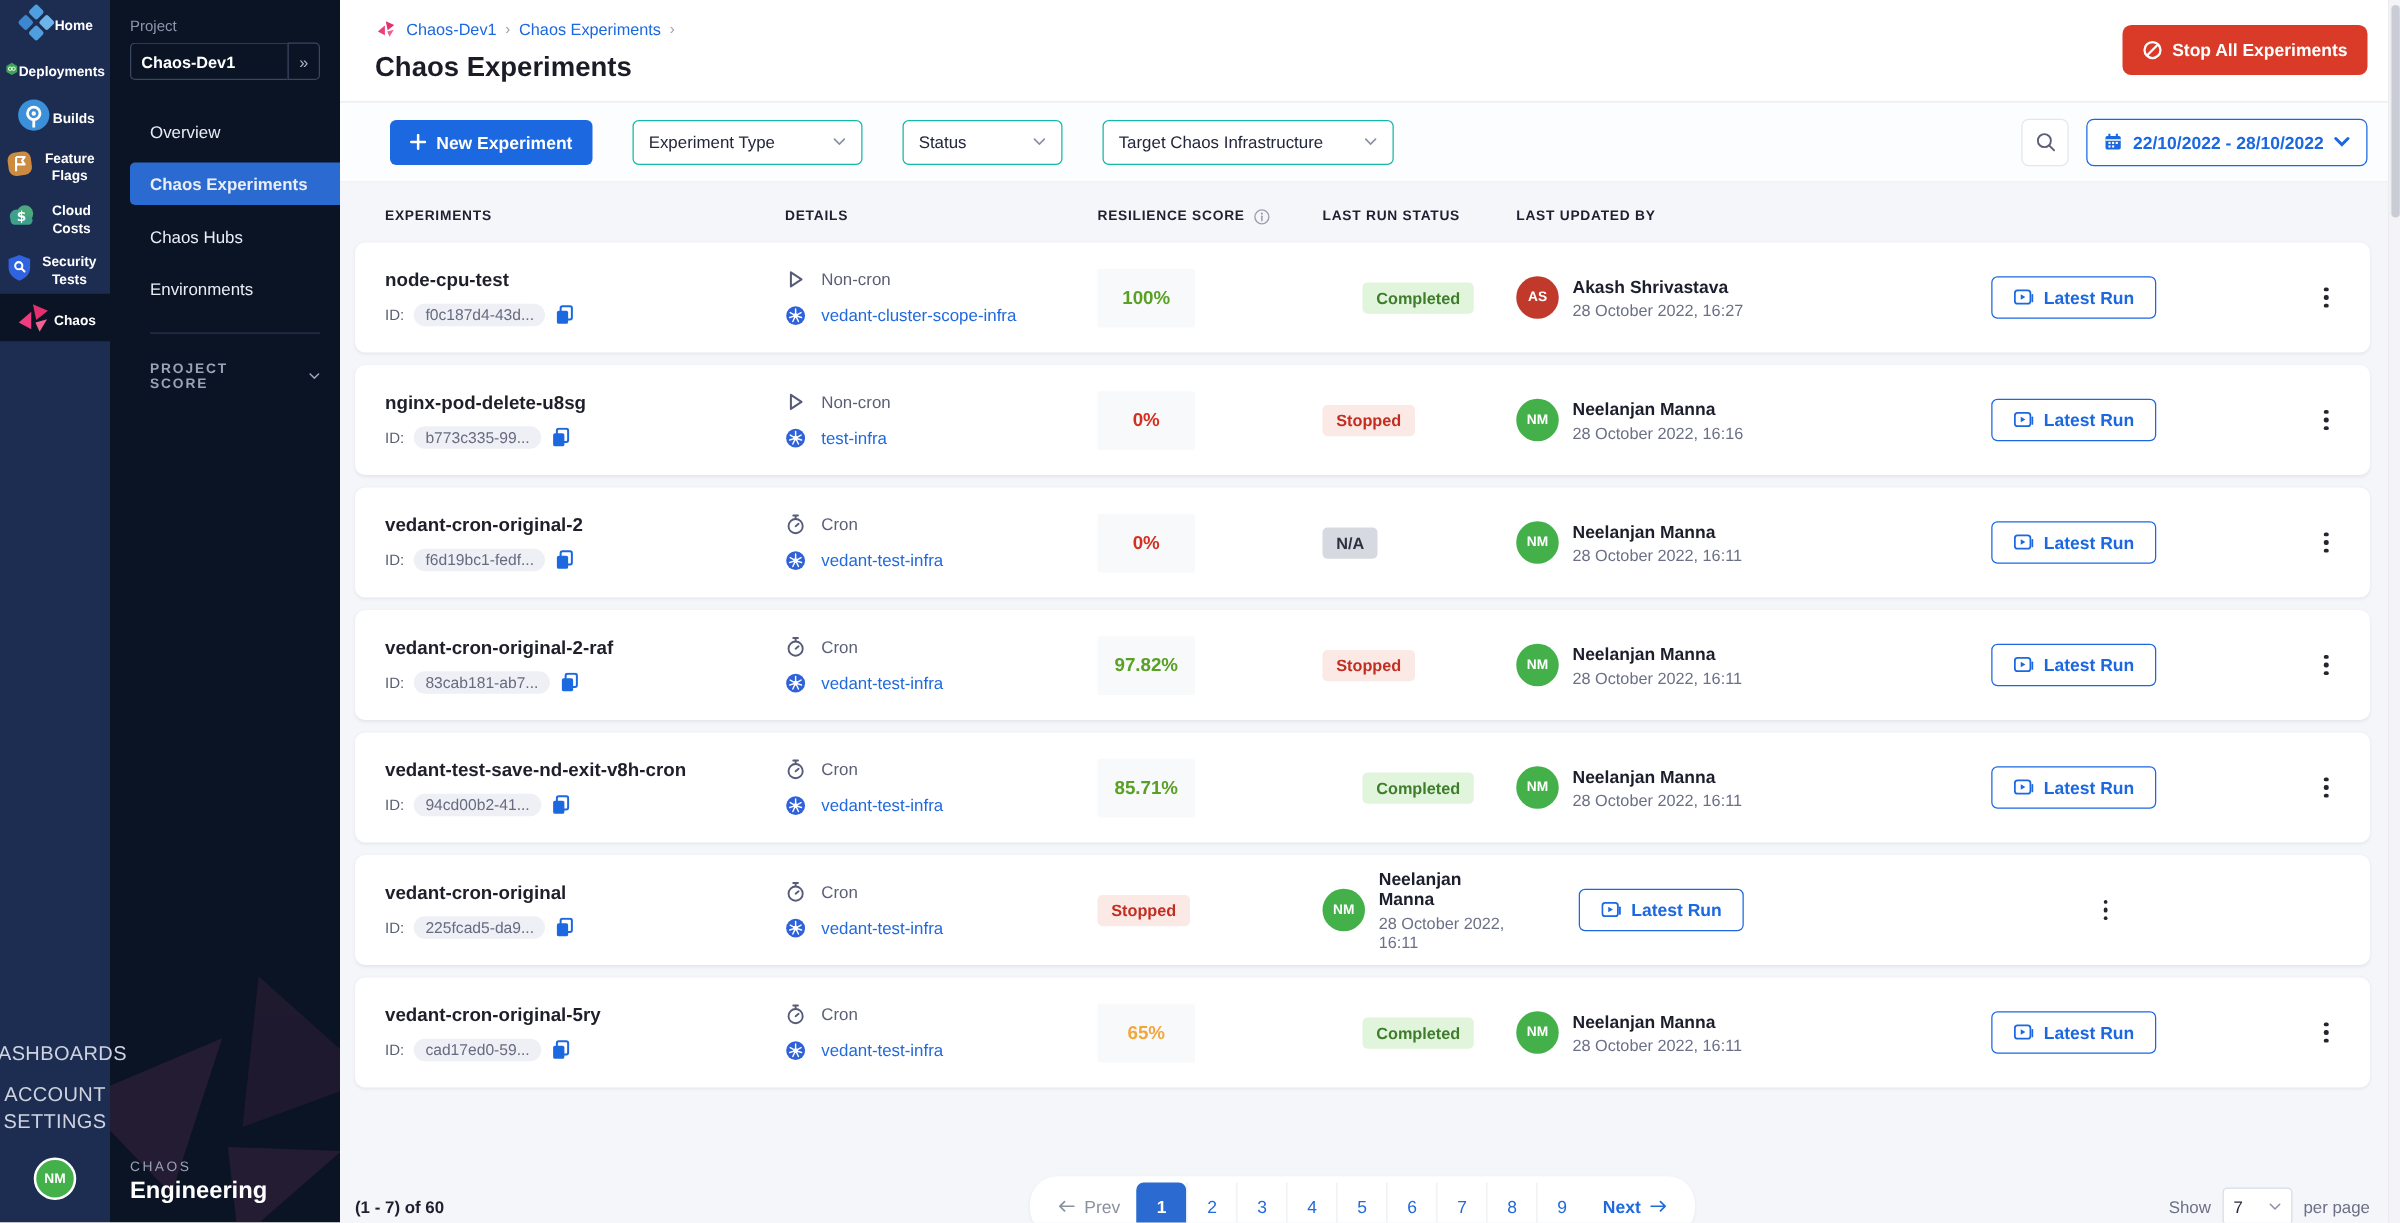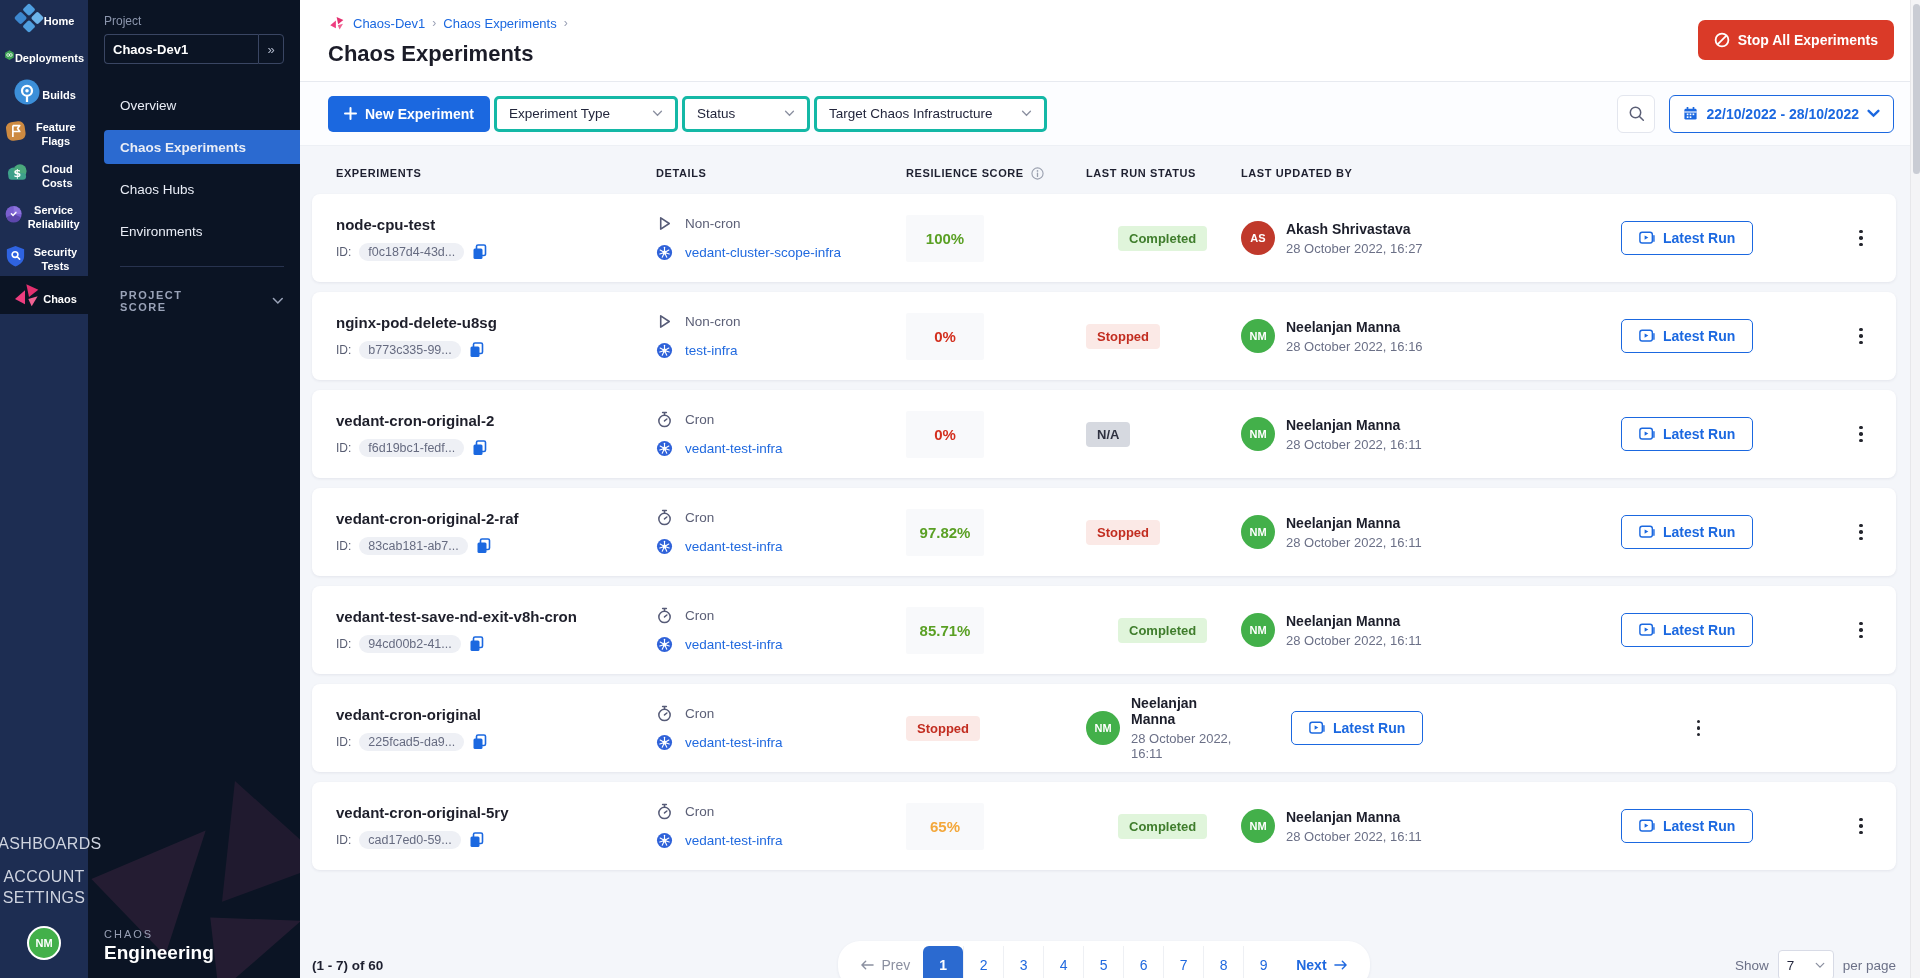--- a/index.html
+++ b/index.html
@@ -9,21 +9,21 @@
   
   .sidebar { width:88px; background:#1d2d52; display:flex; flex-direction:column; flex-shrink:0; z-index:3; }
   .side-item { display:flex; flex-direction:row; align-items:center; justify-content:center; padding:3px 4px; cursor:pointer; }
   .side-item .lbl { margin-top:7px; font-size:11px; font-weight:bold; color:#ffffff; text-align:center; line-height:1.3; }
   .side-item.selected { background:#0b1424; }
   .side-item.small .lbl { font-size:16px; font-weight:normal; color:#ced3df; letter-spacing:.3px; }
   .side-bottom { margin-top:auto; padding-bottom:10px; }
   .avatar-chip { width:34px; height:34px; border-radius:50%; background:#43b04a; border:2px solid #ffffff; color:#fff; font-size:11px; font-weight:bold; display:flex; align-items:center; justify-content:center; margin:14px auto 8px; }
 
   
-  .ppanel { width:212px; background:#0b1424; color:#e9edf6; position:relative; overflow:hidden; flex-shrink:0; padding:14px 16px 0; z-index:2; }
+  .ppanel { width:184px; background:#0b1424; color:#e9edf6; position:relative; overflow:hidden; flex-shrink:0; padding:14px 16px 0; z-index:2; }
   .ppanel .plabel { font-size:12px; color:#8c96ad; margin-bottom:6px; }
   .proj-input-row { display:flex; }
   .proj-input { flex:1; min-width:0; background:transparent; border:1px solid #3a4663; border-right:none; border-radius:4px 0 0 4px; height:30px; color:#fff; font-weight:bold; font-size:13px; padding:0 8px; font-family:inherit; }
   .proj-expand { width:26px; height:30px; border:1px solid #3a4663; border-radius:0 4px 4px 0; background:transparent; color:#aeb6c8; font-size:13px; cursor:pointer; }
   .pnav { margin:24px -16px 0; }
   .pnav-item { height:34px; display:flex; align-items:center; padding-left:32px; font-size:13.5px; color:#e9edf6; cursor:pointer; margin-bottom:8px; }
   .pnav-item.selected { background:#2b6ad0; margin-left:16px; padding-left:16px; border-radius:4px 0 0 4px; font-weight:bold; }
   .pdivider { border:none; border-top:1px solid #28334f; margin:18px 0 0 16px; }
   .psetup { margin:22px 0 0 16px; display:flex; align-items:center; gap:42px; font-size:11px; letter-spacing:1.5px; color:#9aa3b8; font-weight:bold; cursor:pointer; }
   .brand { position:absolute; left:16px; bottom:14px; }
@@ -33,23 +33,23 @@
 
   
   .main { flex:1; display:flex; flex-direction:column; position:relative; min-width:0; }
   .mheader { background:#ffffff; padding:14px 26px 14px 28px; border-bottom:1px solid #e7eaf0; position:relative; }
   .crumbs { display:flex; align-items:center; gap:7px; font-size:13px; margin-bottom:9px; }
   .crumbs a { color:#1b68e0; text-decoration:none; cursor:pointer; }
   .crumb-sep { color:#9aa0b5; font-size:12px; }
   .ptitle { font-size:22px; font-weight:bold; color:#1b1c28; }
   .stop-btn { position:absolute; right:26px; top:20px; height:40px; background:#da3a28; border:none; border-radius:7px; color:#fff; font-weight:bold; font-size:14px; padding:0 16px; display:flex; align-items:center; gap:8px; cursor:pointer; font-family:inherit; }
 
-  .toolbar { display:flex; align-items:center; gap:4px; padding:0 26px 0 28px; height:64px; background:#fcfdff; border-bottom:1px solid #edf0f5; }
+  .toolbar { display:flex; align-items:center; gap:32px; padding:0 26px 0 40px; height:64px; background:#fcfdff; border-bottom:1px solid #edf0f5; }
   .new-btn { height:36px; background:#1b68e0; border:none; border-radius:5px; color:#fff; font-weight:bold; font-size:14px; padding:0 16px; display:flex; align-items:center; gap:8px; cursor:pointer; font-family:inherit; }
-  .filter { height:36px; background:#fff; border:3px solid #14b8a6; border-radius:5px; padding:0 12px; display:flex; align-items:center; justify-content:space-between; gap:18px; font-size:13.5px; color:#23263c; cursor:pointer; }
+  .filter { height:36px; background:#fff; border:1px solid #14b8a6; border-radius:5px; padding:0 12px; display:flex; align-items:center; justify-content:space-between; gap:18px; font-size:13.5px; color:#23263c; cursor:pointer; }
   .f1{ min-width:184px; } .f2{ min-width:128px; } .f3{ min-width:233px; }
   .tb-right { margin-left:auto; display:flex; align-items:center; gap:14px; }
   .search-btn { width:38px; height:38px; background:#fff; border:1px solid #e3e6ee; border-radius:6px; display:flex; align-items:center; justify-content:center; cursor:pointer; }
   .date-btn { height:38px; border:1.5px solid #1b68e0; border-radius:6px; background:#fff; color:#1b68e0; font-weight:bold; font-size:14px; padding:0 13px; display:flex; align-items:center; gap:8px; cursor:pointer; font-family:inherit; }
 
   .tablewrap { margin:0 24px 0 12px; }
   .tgrid { display:grid; grid-template-columns:344px 250px 180px 155px 330px 1fr 70px; align-items:center; }
   .thead { height:48px; padding-top:6px; font-size:11px; font-weight:bold; letter-spacing:.6px; color:#1e2030; }
   .thead .c1 { padding-left:24px; }
   .th-score { display:flex; align-items:center; gap:7px; }
@@ -141,29 +141,20 @@
       <svg width="32" height="32" viewBox="0 0 24 24">
           <circle cx="8.5" cy="13" r="5" fill="#3ea08a"></circle>
           <circle cx="14.5" cy="11" r="6" fill="#4aa87c"></circle>
           <rect x="4" y="13" width="16" height="6" rx="3" fill="#3ea08a"></rect>
           <text x="12" y="16.4" text-anchor="middle" font-size="10" font-weight="bold" fill="#fff" font-family="DejaVu Sans">$</text>
         </svg>
       <span class="lbl">Cloud Costs</span>
     </div>
     <div class="side-item">
       <svg width="30" height="30" viewBox="0 0 24 24">
-          <circle cx="12" cy="12" r="10" fill="#7a5fd0"></circle>
-          <path d="M12 12 L12 2.5 A9.5 9.5 0 0 1 21.5 12 Z" fill="#8d74dd"></path>
-          <path d="M12 12 L3 16 A9.5 9.5 0 0 0 21 16 Z" fill="#5d47ad"></path>
-          <path d="M9.2 11.8 l2 2 l3.6-3.8" fill="none" stroke="#fff" stroke-width="1.8" stroke-linecap="round"></path>
-        </svg>
-      <span class="lbl">Service Reliability</span>
-    </div>
-    <div class="side-item">
-      <svg width="30" height="30" viewBox="0 0 24 24">
           <path d="M12 1.5 L21 5 V12 c0 5.5-4 9-9 11 c-5-2-9-5.5-9-11 V5 Z" fill="#2f63e0"></path>
           <circle cx="11.5" cy="10.5" r="3" fill="none" stroke="#fff" stroke-width="1.7"></circle>
           <path d="M13.8 12.8 L16.3 15.3" stroke="#fff" stroke-width="1.7" stroke-linecap="round"></path>
         </svg>
       <span class="lbl">Security Tests</span>
     </div>
     <div class="side-item selected">
       <svg width="32" height="32" viewBox="0 0 24 24">
           <path d="M3 15 L10.5 8.5 L10.5 19 Z" fill="#ee3d7f"></path>
           <path d="M11.5 4 L20.5 8 L13.5 13.5 Z" fill="#e4306f"></path>

